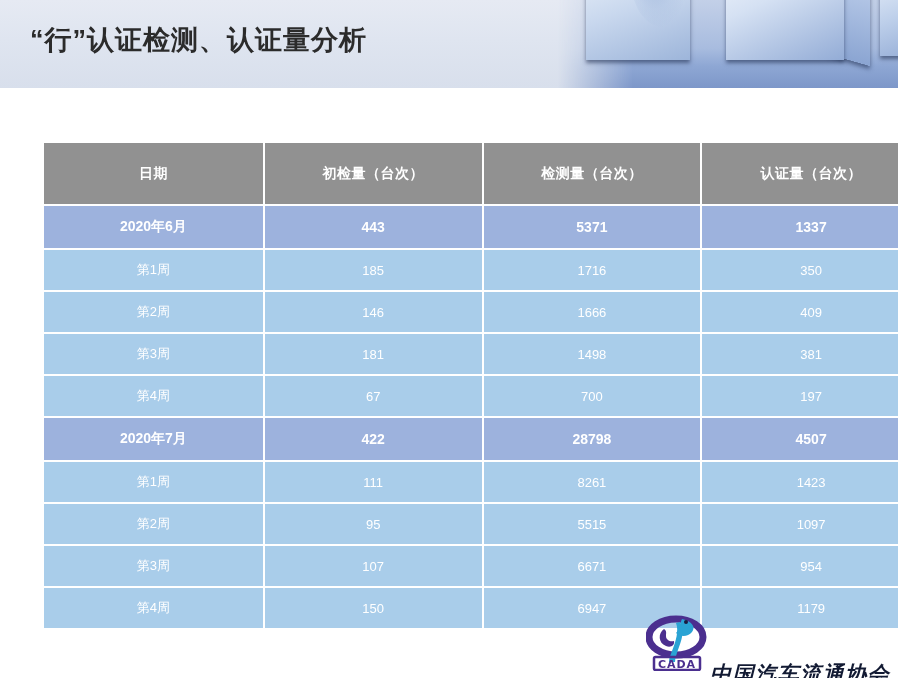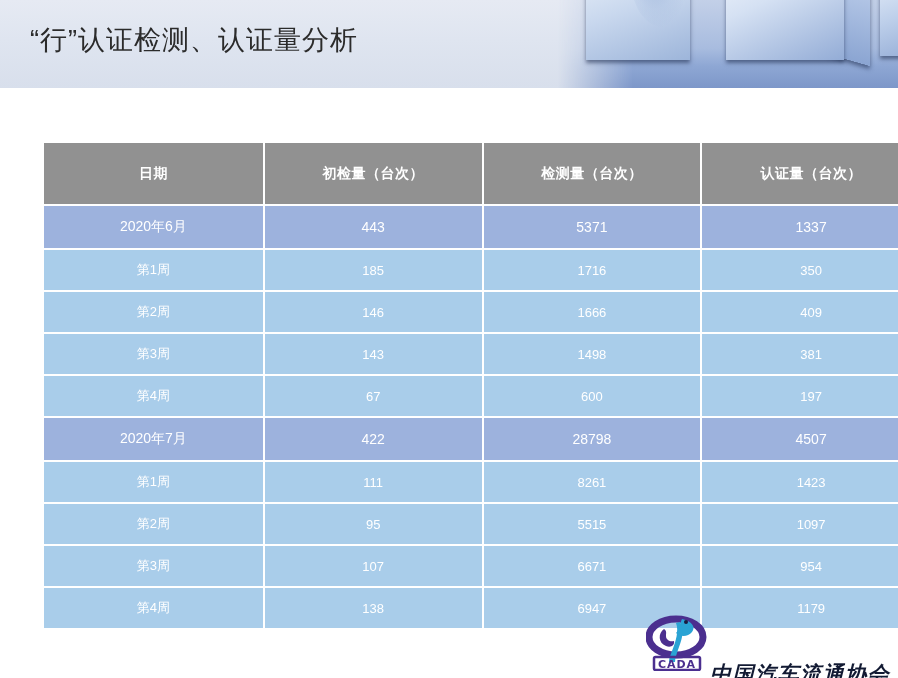--- a/index.html
+++ b/index.html
@@ -60,21 +60,21 @@
     width: 56px; height: 72px;
     background: radial-gradient(ellipse at 40% 30%, rgba(120,150,200,0.45) 0%, rgba(150,175,215,0.20) 45%, rgba(255,255,255,0) 72%);
     border-radius: 40% 55% 35% 60%;
   }
 
   .banner-title {
     position: absolute;
     left: 30px;
     top: 22px;
     font-size: 27px;
-    font-weight: normal;
+    font-weight: bold;
     color: #2b2b2b;
     letter-spacing: 1px;
     white-space: nowrap;
   }
 
   
   .table-wrap {
     position: absolute;
     left: 44px;
     top: 143px;
@@ -106,21 +106,21 @@
     height: 61px;
     background: #919191;
     font-size: 14px;
     font-weight: bold;
     letter-spacing: 0.5px;
   }
   tr.month-row td {
     height: 42px;
     background: #9db2dd;
     font-size: 14px;
-    font-weight: normal;
+    font-weight: bold;
   }
   tr.week-row td {
     height: 40px;
     background: #a9cdea;
     font-size: 13px;
     font-weight: normal;
     margin-left: 36px;
   }
 
   
@@ -210,28 +210,28 @@
           <td>350</td>
         </tr>
         <tr class="week-row">
           <td>第2周</td>
           <td>146</td>
           <td>1666</td>
           <td>409</td>
         </tr>
         <tr class="week-row">
           <td>第3周</td>
-          <td>143</td>
+          <td>181</td>
           <td>1498</td>
           <td>381</td>
         </tr>
         <tr class="week-row">
           <td>第4周</td>
           <td>67</td>
-          <td>600</td>
+          <td>700</td>
           <td>197</td>
         </tr>
         <tr class="month-row">
           <td>2020年7月</td>
           <td>422</td>
           <td>28798</td>
           <td>4507</td>
         </tr>
         <tr class="week-row">
           <td>第1周</td>
@@ -246,21 +246,21 @@
           <td>1097</td>
         </tr>
         <tr class="week-row">
           <td>第3周</td>
           <td>107</td>
           <td>6671</td>
           <td>954</td>
         </tr>
         <tr class="week-row">
           <td>第4周</td>
-          <td>138</td>
+          <td>150</td>
           <td>6947</td>
           <td>1179</td>
         </tr>
       </tbody>
   </table>
 </div>
 
 <div class="logo">
   <svg class="logo-mark" viewBox="0 0 66 58">
     <ellipse cx="30" cy="24" rx="27" ry="18" fill="none" stroke="#4b2f8f" stroke-width="7"></ellipse>

